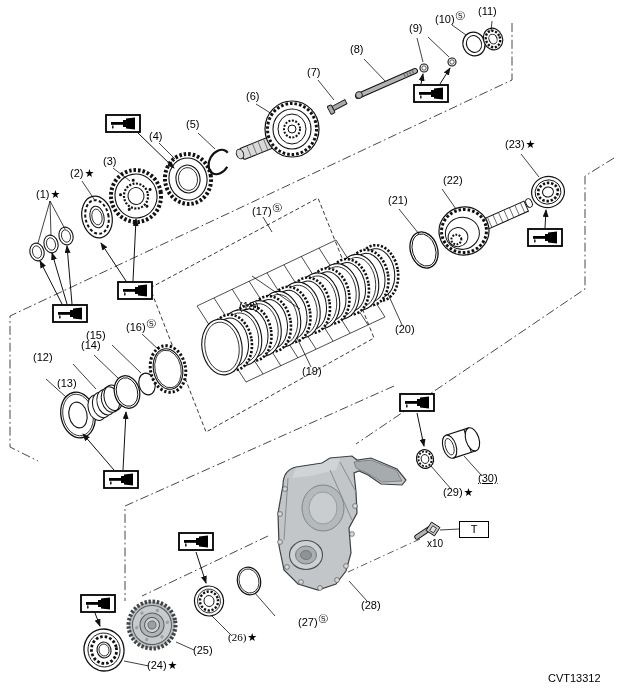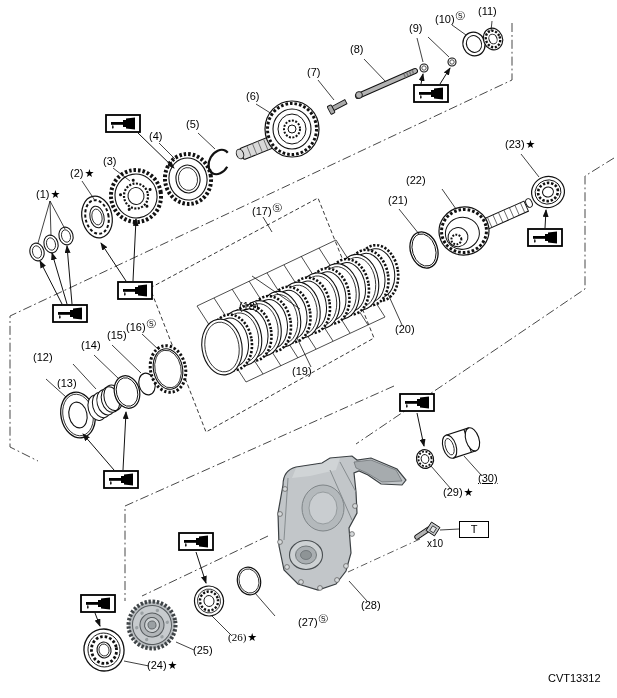--- a/index.html
+++ b/index.html
@@ -377,28 +377,28 @@
     <div class="plabel" style="left: 186px; top: 119px;"><span>(5)</span></div>
     <div class="plabel" style="left: 246px; top: 91px;"><span>(6)</span></div>
     <div class="plabel" style="left: 307px; top: 67px;"><span>(7)</span></div>
     <div class="plabel" style="left: 350px; top: 44px;"><span>(8)</span></div>
     <div class="plabel" style="left: 409px; top: 23px;"><span>(9)</span></div>
     <div class="plabel" style="left: 435px; top: 11px;"><span>(10)</span><span class="sel">Ⓢ</span></div>
     <div class="plabel" style="left: 478px; top: 6px;"><span>(11)</span></div>
     <div class="plabel" style="left: 33px; top: 352px;"><span>(12)</span></div>
     <div class="plabel" style="left: 57px; top: 350px; margin-top: 28px;"><span>(13)</span></div>
     <div class="plabel" style="left: 81px; top: 340px;"><span>(14)</span></div>
-    <div class="plabel" style="left: 107px; top: 330px;"><span>(15)</span></div>
+    <div class="plabel" style="left: 86px; top: 330px;"><span>(15)</span></div>
     <div class="plabel" style="left: 126px; top: 319px;"><span>(16)</span><span class="sel">Ⓢ</span></div>
     <div class="plabel" style="left: 252px; top: 203px;"><span>(17)</span><span class="sel">Ⓢ</span></div>
     <div class="plabel" style="left: 239px; top: 261px; margin-top: 40px;"><span>(18)</span></div>
-    <div class="plabel" style="left: 292px; top: 366px;"><span>(19)</span></div>
+    <div class="plabel" style="left: 302px; top: 366px;"><span>(19)</span></div>
     <div class="plabel" style="left: 395px; top: 324px;"><span>(20)</span></div>
     <div class="plabel" style="left: 388px; top: 195px;"><span>(21)</span></div>
-    <div class="plabel" style="left: 406px; top: 175px;"><span>(22)</span></div>
+    <div class="plabel" style="left: 443px; top: 175px;"><span>(22)</span></div>
     <div class="plabel" style="left: 505px; top: 139px;"><span>(23)</span><span class="star">★</span></div>
     <div class="plabel" style="left: 147px; top: 660px;"><span>(24)</span><span class="star">★</span></div>
     <div class="plabel" style="left: 193px; top: 645px;"><span>(25)</span></div>
     <div class="plabel" style="left: 228px; top: 632px; font-family: Liberation Serif, serif;"><span>(26)</span><span class="star">★</span></div>
     <div class="plabel" style="left: 251px; top: 614px; margin-left: 47px;"><span>(27)</span><span class="sel">Ⓢ</span></div>
     <div class="plabel" style="left: 361px; top: 600px;"><span>(28)</span></div>
     <div class="plabel" style="left: 443px; top: 487px;"><span>(29)</span><span class="star">★</span></div>
     <div class="plabel" style="left: 478px; top: 473px; text-decoration: underline;"><span>(30)</span></div>
     <div class="grease" style="left: 105px; top: 114px;"><svg width="36" height="19" viewBox="0 0 36 19">
         <rect x="1" y="1" width="34" height="17" fill="#fff" stroke="#000" stroke-width="1.8"></rect>

